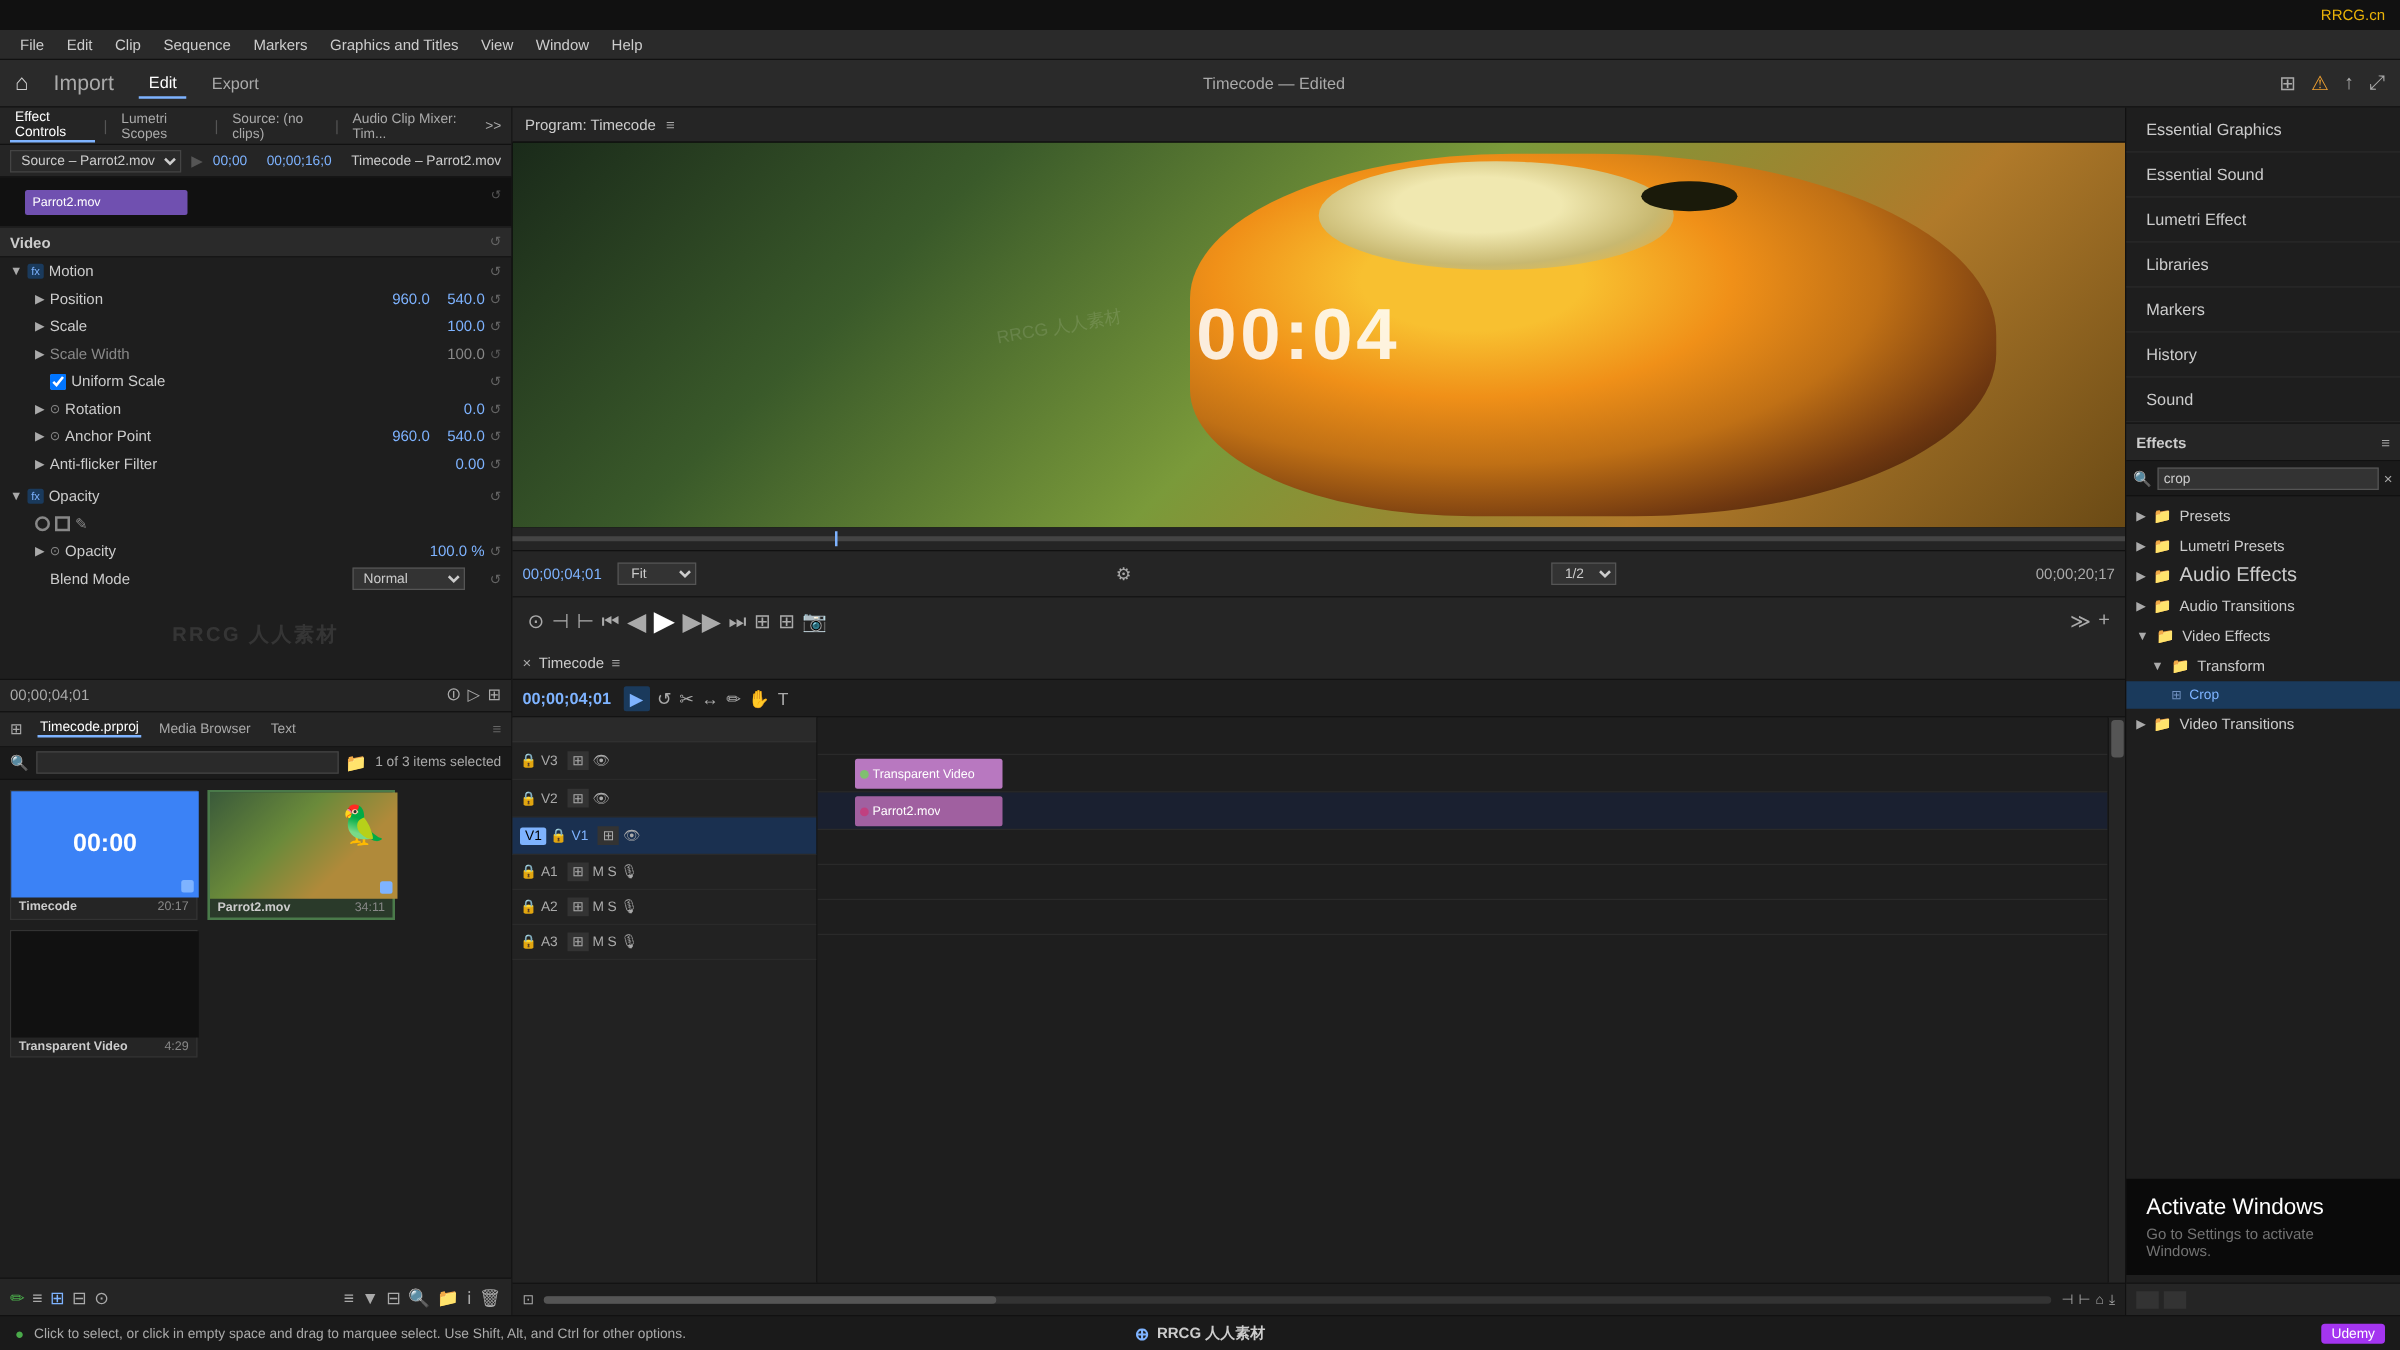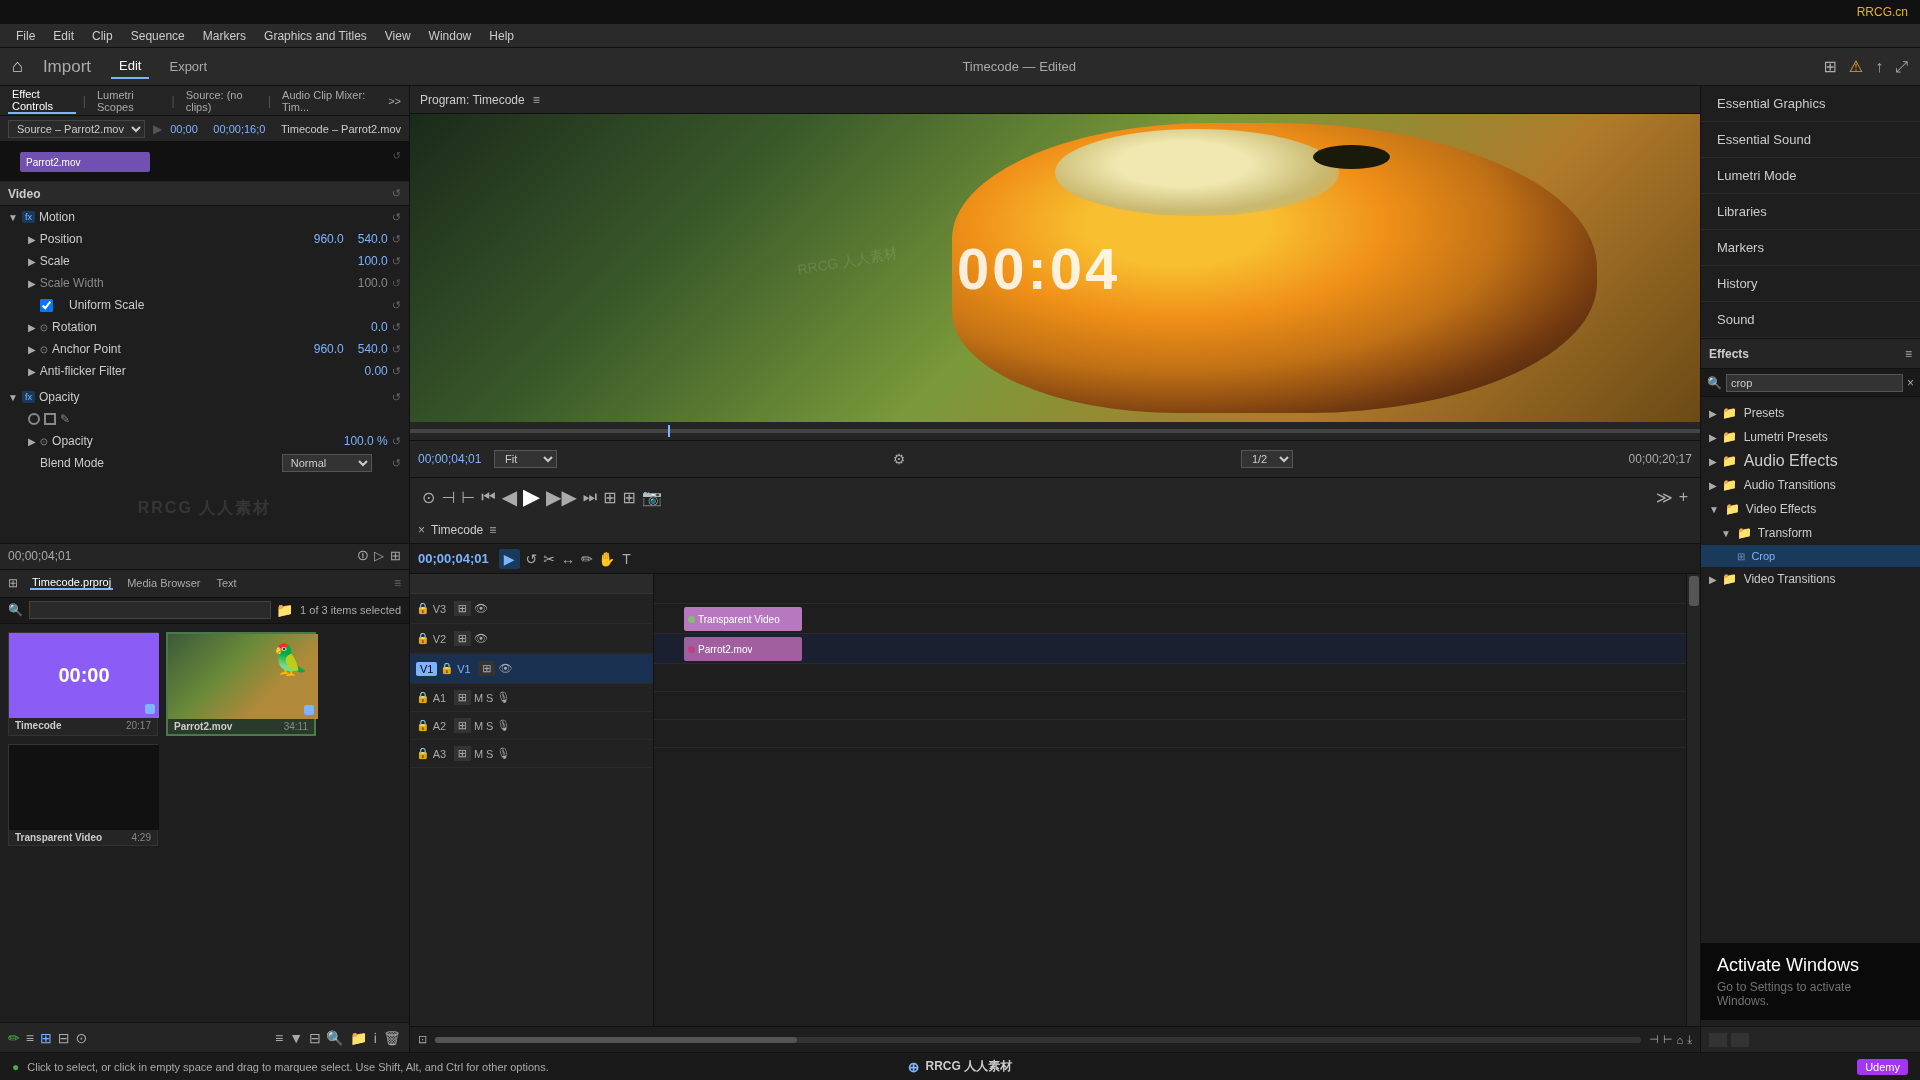--- a/index.html
+++ b/index.html
@@ -314,21 +314,21 @@
             <span style="color:#666;font-size:11px;cursor:pointer;">↺</span>
           </div>
 
           <div style="height:22px;display:flex;align-items:center;gap:4px;padding:0 4px 0 24px;">
             <span style="color:#aaa;font-size:10px;">▶</span>
             <span style="color:#888;font-size:12px;flex:1;">Scale Width</span>
             <span style="color:#888;font-size:12px;min-width:40px;text-align:right;">100.0</span>
             <span style="color:#555;font-size:11px;">↺</span>
           </div>
 
-          <div style="height:22px;display:flex;align-items:center;gap:16px;padding:0 4px 0 36px;">
+          <div style="height:22px;display:flex;align-items:center;gap:4px;padding:0 4px 0 36px;">
             <input type="checkbox" checked="" style="cursor: pointer;">
             <span style="color:#ccc;font-size:12px;">Uniform Scale</span>
             <span style="margin-left:auto;color:#666;font-size:11px;">↺</span>
           </div>
 
           <div style="height:22px;display:flex;align-items:center;gap:4px;padding:0 4px 0 24px;">
             <span style="color:#aaa;font-size:10px;">▶</span>
             <span style="color:#888;font-size:10px;">⊙</span>
             <span style="color:#ccc;font-size:12px;flex:1;">Rotation</span>
             <span style="color:#7eb3ff;font-size:12px;min-width:40px;text-align:right;cursor:pointer;">0.0</span>
@@ -408,21 +408,21 @@
         <div style="height:26px;background:#1a1a1a;display:flex;align-items:center;padding:0 8px;gap:6px;border-bottom:1px solid #111;">
           <span style="color:#666;font-size:12px;">🔍</span>
           <input type="text" style="flex: 1 1 0%; background: rgb(42, 42, 42); border: 1px solid rgb(68, 68, 68); color: rgb(204, 204, 204); padding: 2px 6px; font-size: 11px;" placeholder="">
           <span style="color:#aaa;cursor:pointer;font-size:14px;">📁</span>
           <span style="color:#aaa;font-size:11px;">1 of 3 items selected</span>
         </div>
 
         <div style="flex:1;display:flex;flex-wrap:wrap;padding:8px;gap:8px;align-content:flex-start;overflow:auto;">
 
           <div style="width:150px;background:#252525;border:1px solid #333;cursor:pointer;">
-            <div style="width:150px;height:85px;background:#8b5cf6;position:relative;overflow:hidden;">
+            <div style="width:150px;height:85px;background:#3b82f6;position:relative;overflow:hidden;">
               <div style="position:absolute;top:50%;left:50%;transform:translate(-50%,-50%);font-size:20px;font-weight:bold;color:#fff;">00:00</div>
               <div style="position:absolute;bottom:4px;right:4px;width:10px;height:10px;background:#7eb3ff;border-radius:2px;"></div>
             </div>
             <div style="padding:2px 6px;display:flex;justify-content:space-between;">
               <span style="font-size:10px;color:#ccc;font-weight:bold;">Timecode</span>
               <span style="font-size:10px;color:#888;">20:17</span>
             </div>
           </div>
 
           <div style="width:150px;background:#2a3a2a;border:2px solid #4a7a4a;cursor:pointer;">
@@ -655,21 +655,21 @@
 
     <div class="right-column" style="position:relative;">
 
       <div class="right-link">
         <span style="font-size:13px;color:#ccc;">Essential Graphics</span>
       </div>
       <div class="right-link">
         <span style="font-size:13px;color:#ccc;">Essential Sound</span>
       </div>
       <div class="right-link">
-        <span style="font-size:13px;color:#ccc;">Lumetri Mode</span>
+        <span style="font-size:13px;color:#ccc;">Lumetri Effect</span>
       </div>
       <div class="right-link">
         <span style="font-size:13px;color:#ccc;">Libraries</span>
       </div>
       <div class="right-link">
         <span style="font-size:13px;color:#ccc;">Markers</span>
       </div>
       <div class="right-link">
         <span style="font-size:13px;color:#ccc;">History</span>
       </div>

